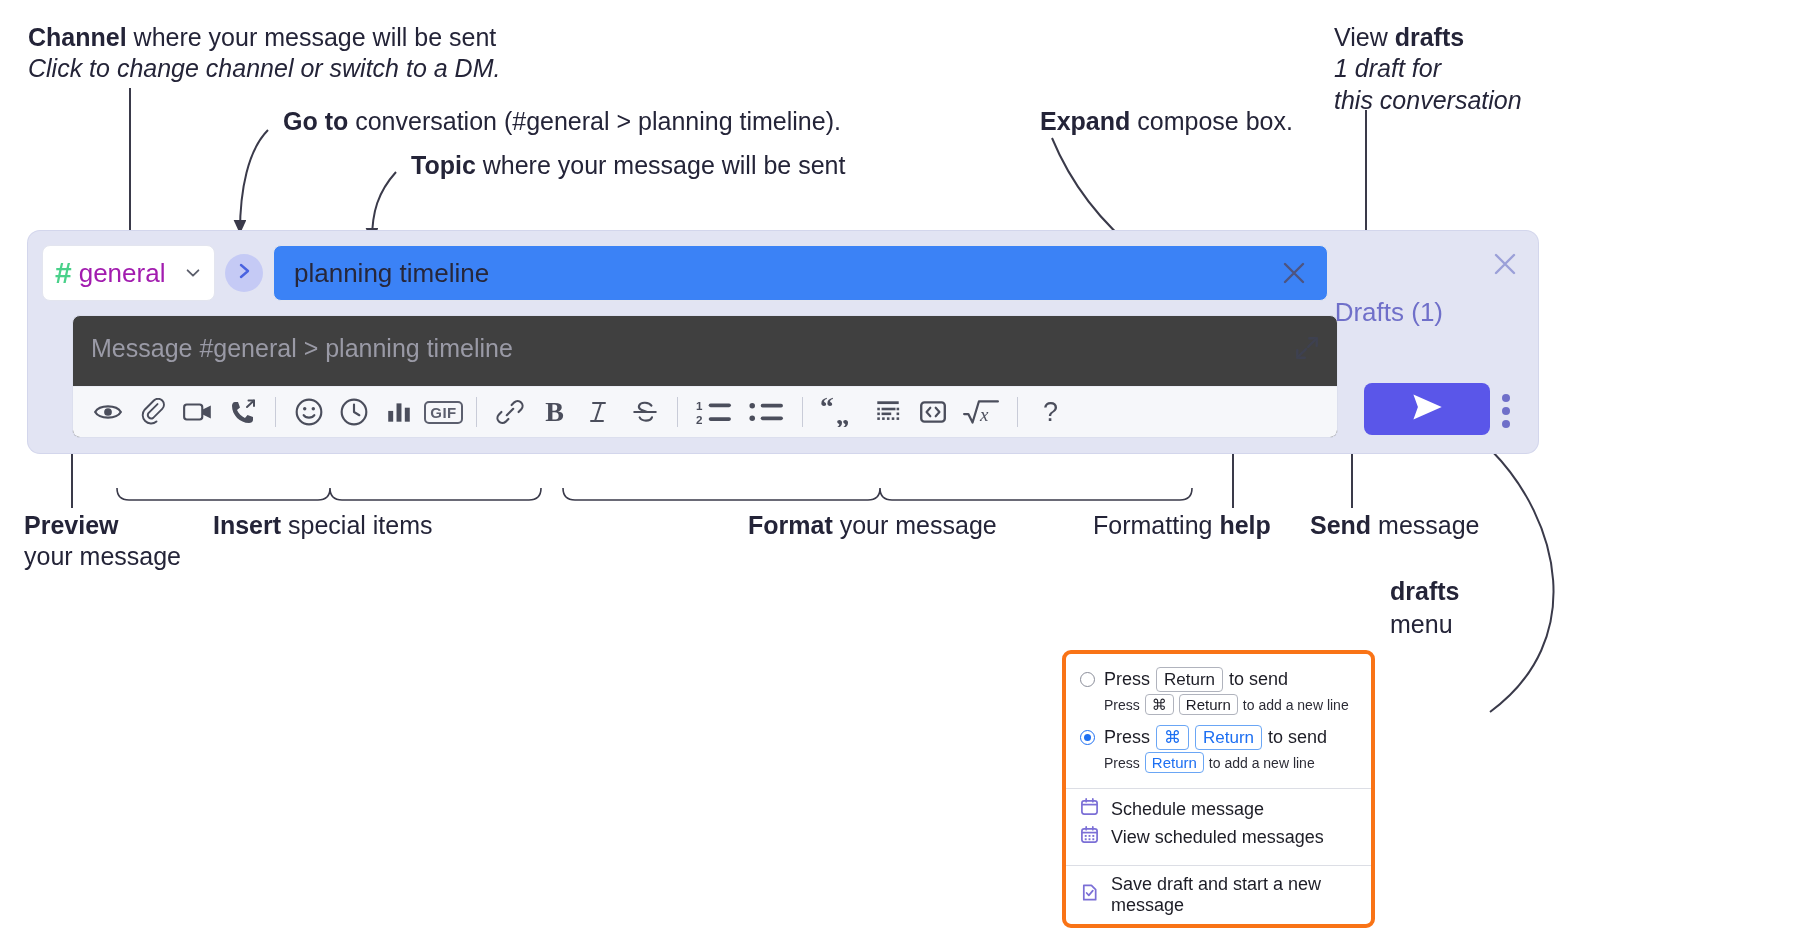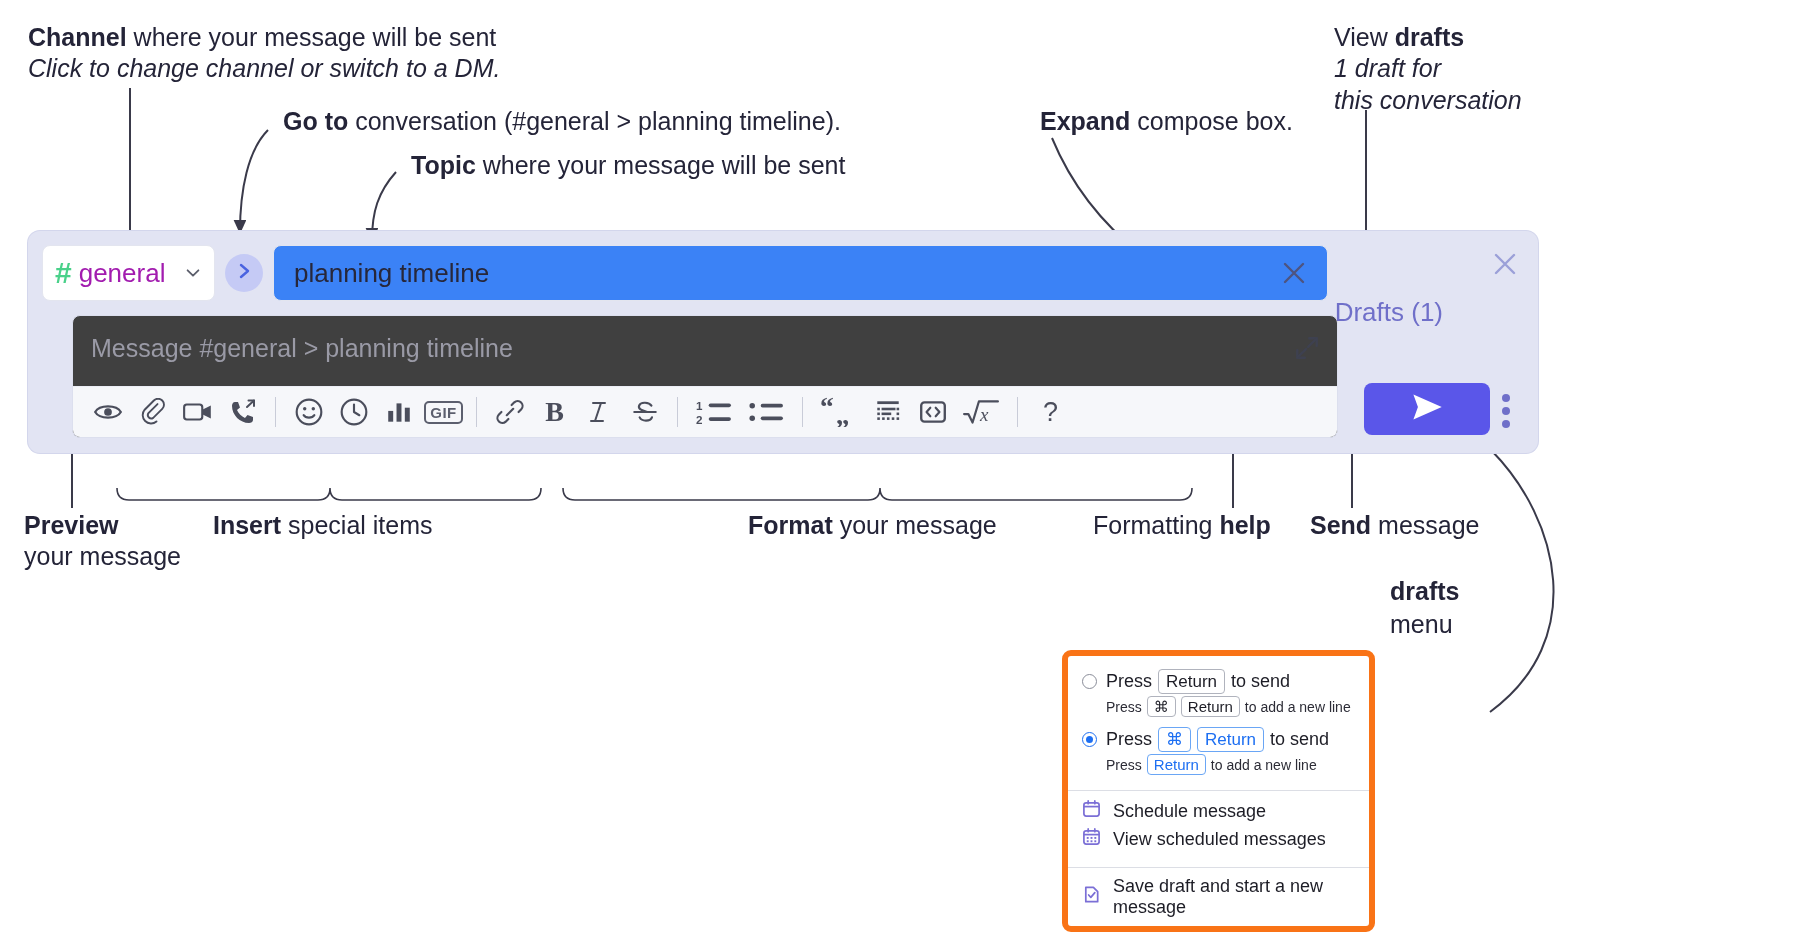--- a/index.html
+++ b/index.html
@@ -140,21 +140,21 @@
     position:absolute; right:18px; top:18px;
     width:30px; height:30px; cursor:pointer;
   }
 
   
   .opt-menu {
     position:absolute;
     left:1062px; top:650px;
     width:313px;
     background:#ffffff;
-    border:6px solid #f97316;
+    border:4px solid #f97316;
     border-radius:9px;
     padding:10px 0 0 0;
     font-size:17px;
   }
   .opt-row { display:flex; align-items:center; padding:3px 12px 0 14px; gap:9px; }
   .radio {
     width:15px; height:15px; border-radius:50%;
     border:1.6px solid #8a8d99; background:#fff;
     flex:0 0 auto; position:relative; cursor:pointer;
   }

